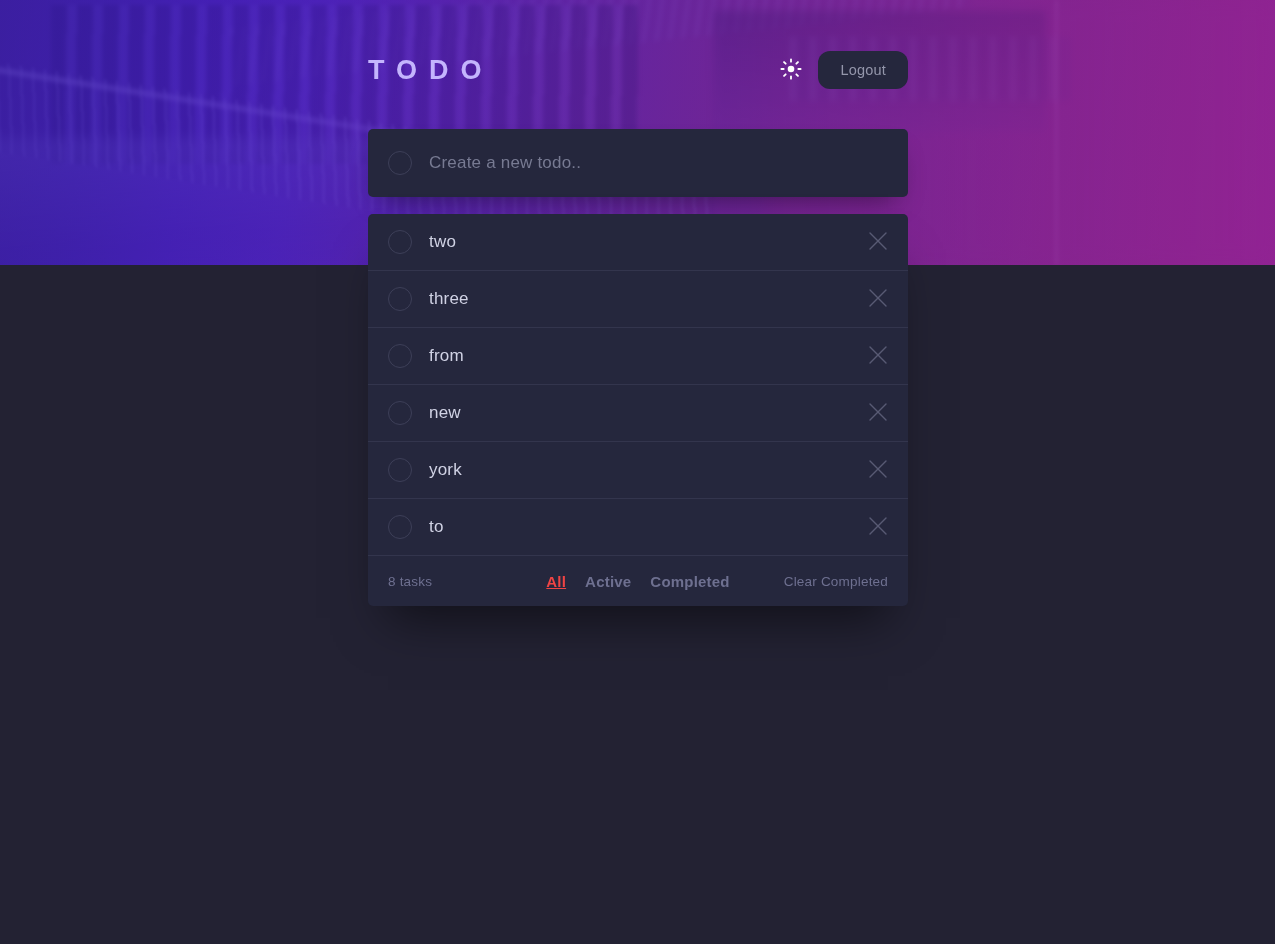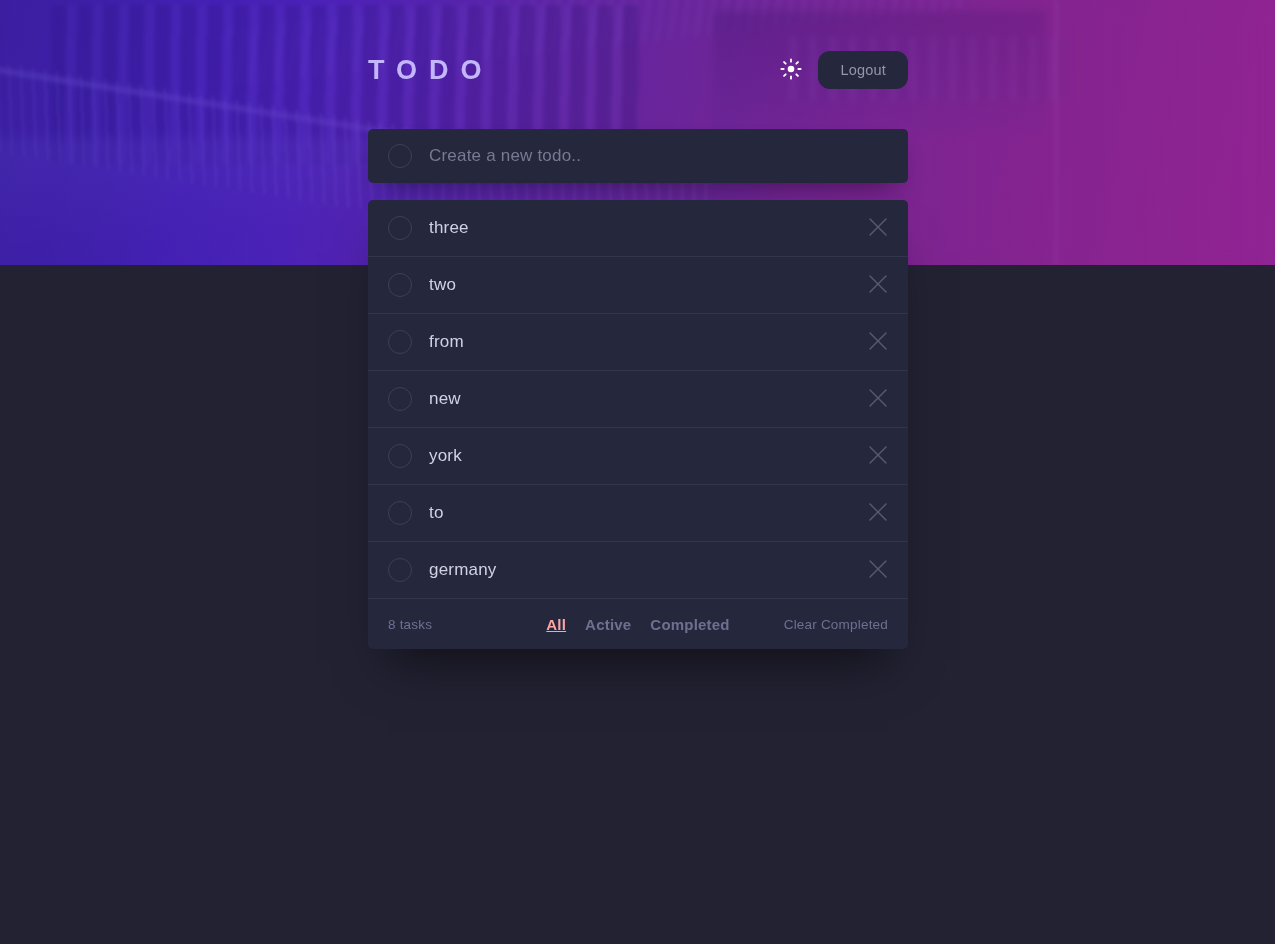--- a/index.html
+++ b/index.html
@@ -182,21 +182,21 @@
     position: absolute;
     top: 129px;
     left: 368px;
     width: 540px;
     z-index: 5;
   }
 
   .create-row {
     background: #25273d;
     border-radius: 5px;
-    height: 54px;
+    height: 68px;
     display: flex;
     align-items: center;
     padding: 0 20px;
     box-shadow: 0 14px 28px -12px rgba(0,0,0,0.45);
   }
   .create-input {
     flex: 1;
     background: transparent;
     border: none;
     outline: none;
@@ -276,21 +276,21 @@
     background: none;
     border: none;
     font-family: inherit;
     font-size: 15px;
     font-weight: bold;
     color: #6e7090;
     cursor: pointer;
     padding: 0;
     letter-spacing: 0.2px;
   }
-  .filter.active { color: #fca5a5; text-decoration: underline; }
+  .filter.active { color: #ef4444; text-decoration: underline; }
   .clear-btn {
     margin-left: auto;
     background: none;
     border: none;
     font-family: inherit;
     font-size: 13.5px;
     color: #6e7090;
     cursor: pointer;
     padding: 0;
     letter-spacing: 0.2px;
@@ -344,46 +344,46 @@
   <div class="create-row">
     <button class="circle"></button>
     <input class="create-input" type="text" placeholder="Create a new todo.." style="">
   </div>
 
   <div class="todo-card">
 
 
     <div class="todo-row">
       <button class="circle"></button>
+      <span class="todo-label">two</span>
+      <button class="delete-btn">
+        <span>
+          <svg width="18" height="18" viewBox="0 0 18 18" stroke="#6a6c87" stroke-width="1.4" stroke-linecap="round">
+            <line x1="1" y1="1" x2="17" y2="17"></line>
+            <line x1="17" y1="1" x2="1" y2="17"></line>
+          </svg>
+        </span>
+      </button>
+    </div>
+
+    <div class="todo-row">
+      <button class="circle"></button>
       <span class="todo-label">three</span>
       <button class="delete-btn">
         <span>
           <svg width="18" height="18" viewBox="0 0 18 18" stroke="#6a6c87" stroke-width="1.4" stroke-linecap="round">
             <line x1="1" y1="1" x2="17" y2="17"></line>
             <line x1="17" y1="1" x2="1" y2="17"></line>
           </svg>
         </span>
       </button>
     </div>
 
     <div class="todo-row">
       <button class="circle"></button>
-      <span class="todo-label">two</span>
-      <button class="delete-btn">
-        <span>
-          <svg width="18" height="18" viewBox="0 0 18 18" stroke="#6a6c87" stroke-width="1.4" stroke-linecap="round">
-            <line x1="1" y1="1" x2="17" y2="17"></line>
-            <line x1="17" y1="1" x2="1" y2="17"></line>
-          </svg>
-        </span>
-      </button>
-    </div>
-
-    <div class="todo-row">
-      <button class="circle"></button>
       <span class="todo-label">from</span>
       <button class="delete-btn">
         <span>
           <svg width="18" height="18" viewBox="0 0 18 18" stroke="#6a6c87" stroke-width="1.4" stroke-linecap="round">
             <line x1="1" y1="1" x2="17" y2="17"></line>
             <line x1="17" y1="1" x2="1" y2="17"></line>
           </svg>
         </span>
       </button>
     </div>
@@ -420,32 +420,20 @@
       <button class="delete-btn">
         <span>
           <svg width="18" height="18" viewBox="0 0 18 18" stroke="#6a6c87" stroke-width="1.4" stroke-linecap="round">
             <line x1="1" y1="1" x2="17" y2="17"></line>
             <line x1="17" y1="1" x2="1" y2="17"></line>
           </svg>
         </span>
       </button>
     </div>
 
-    <div class="todo-row">
-      <button class="circle"></button>
-      <span class="todo-label">germany</span>
-      <button class="delete-btn">
-        <span>
-          <svg width="18" height="18" viewBox="0 0 18 18" stroke="#6a6c87" stroke-width="1.4" stroke-linecap="round">
-            <line x1="1" y1="1" x2="17" y2="17"></line>
-            <line x1="17" y1="1" x2="1" y2="17"></line>
-          </svg>
-        </span>
-      </button>
-    </div>
 
     <div class="todo-footer">
       <div class="footer-inner">
         <span class="task-count">8 tasks</span>
 
         <div class="filters">
           <button class="filter active">All</button>
           <button class="filter">Active</button>
           <button class="filter">Completed</button>
         </div>

